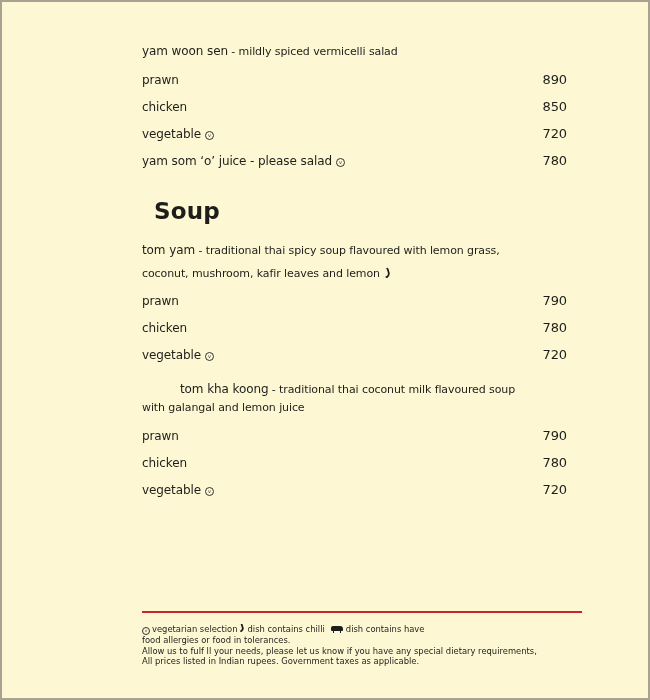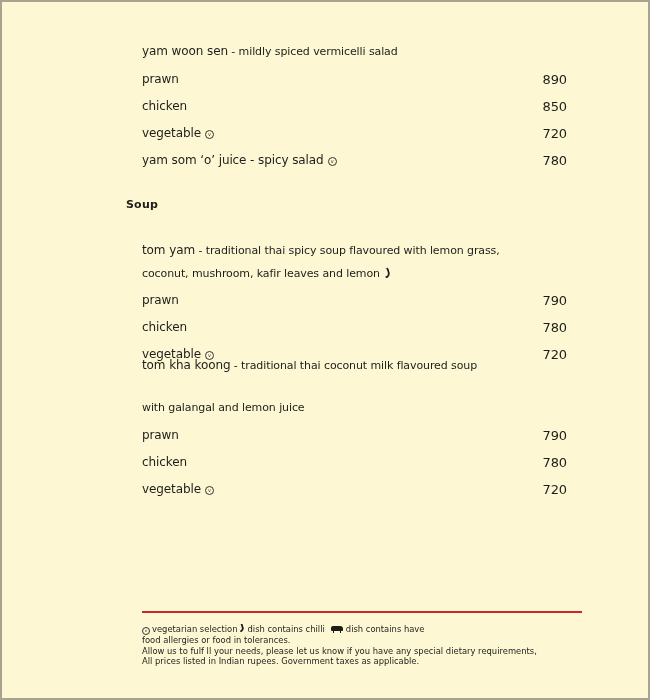--- a/index.html
+++ b/index.html
@@ -9,39 +9,39 @@
     border: 2px solid #a8a391;
     position: relative;
     font-family: "DejaVu Sans", sans-serif;
     color: #1d1d1b;
     overflow: hidden;
   }
   .page { position: absolute; left: 0; top: 0; width: 646px; height: 696px; }
   .line {
     position: absolute; left: 140px; width: 425px;
     font-size: 12px; letter-spacing: -0.1px;
-    display: flex; justify-content: space-between; align-items: flex-start;
+    display: flex; justify-content: space-between; align-items: flex-end;
     white-space: nowrap;
   }
   .line .desc { font-size: 11px; }
   .price { font-size: 13px; }
   .veg {
     display: inline-block; width: 7px; height: 7px; border: 1px solid #333;
     border-radius: 50%; font-size: 5px; line-height: 7px; text-align: center;
     margin-left: 4px; vertical-align: 1px; color: #333;
   }
   .chilli {
     display: inline-block; width: 4px; height: 8px; margin-left: 4px;
     border-right: 2px solid #1d1d1b; border-bottom: 2px solid #1d1d1b;
     border-bottom-right-radius: 6px; transform: rotate(-20deg);
     vertical-align: -1px;
   }
   .section-title {
-    position: absolute; left: 124px; top: 196px;
-    font-size: 11px; font-weight: bold; letter-spacing: 0.2px;
+    position: absolute; left: 152px; top: 196px;
+    font-size: 23px; font-weight: bold; letter-spacing: 0.2px;
   }
   .rule {
     position: absolute; left: 140px; top: 609px; width: 440px; height: 2px;
     background: #c9252b;
   }
   .footer {
     position: absolute; left: 140px; top: 622px; width: 450px;
     font-size: 8.4px; line-height: 10.5px; color: #1d1d1b; white-space: nowrap;
   }
   .pig {
@@ -79,21 +79,21 @@
   </div>
   <div class="line" style="top:97px;">
     <span>chicken</span>
     <span class="price">850</span>
   </div>
   <div class="line" style="top:124px;">
     <span><span>vegetable</span><span class="veg">v</span></span>
     <span class="price">720</span>
   </div>
   <div class="line" style="top:151px;">
-    <span><span>yam som ‘o’ juice</span><span> - </span><span>spicy salad</span><span class="veg">v</span></span>
+    <span><span>yam som ‘o’ juice</span><span> - </span><span>please salad</span><span class="veg">v</span></span>
     <span class="price">780</span>
   </div>
 
   <div class="section-title">Soup</div>
 
   <div class="line" style="top:241px;">
     <span><span>tom yam</span><span class="desc"> - </span><span class="desc">traditional thai spicy soup flavoured with lemon grass,</span></span>
   </div>
   <div class="line" style="top:264px;">
     <span><span class="desc">coconut, mushroom, kafir leaves and lemon</span><span class="chilli"></span></span>
@@ -104,21 +104,21 @@
   </div>
   <div class="line" style="top:318px;">
     <span>chicken</span>
     <span class="price">780</span>
   </div>
   <div class="line" style="top:345px;">
     <span><span>vegetable</span><span class="veg">v</span></span>
     <span class="price">720</span>
   </div>
 
-  <div class="line" style="top:356px;">
+  <div class="line" style="top:380px;margin-left:38px;">
     <span><span>tom kha koong</span><span class="desc"> - </span><span class="desc">traditional thai coconut milk flavoured soup</span></span>
   </div>
   <div class="line" style="top:399px;">
     <span class="desc">with galangal and lemon juice</span>
   </div>
   <div class="line" style="top:426px;">
     <span>prawn</span>
     <span class="price">790</span>
   </div>
   <div class="line" style="top:453px;">

